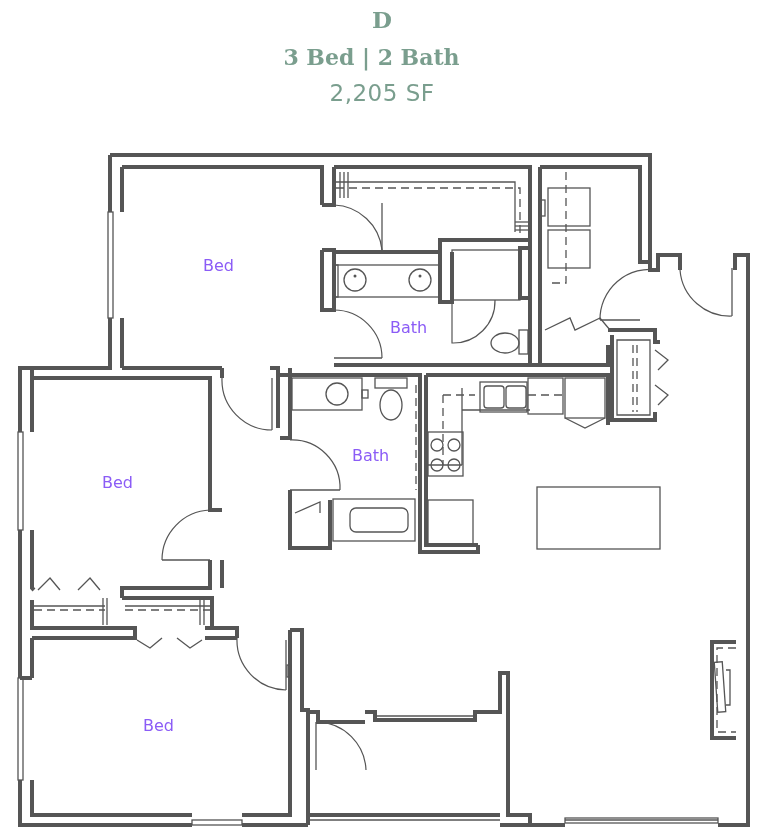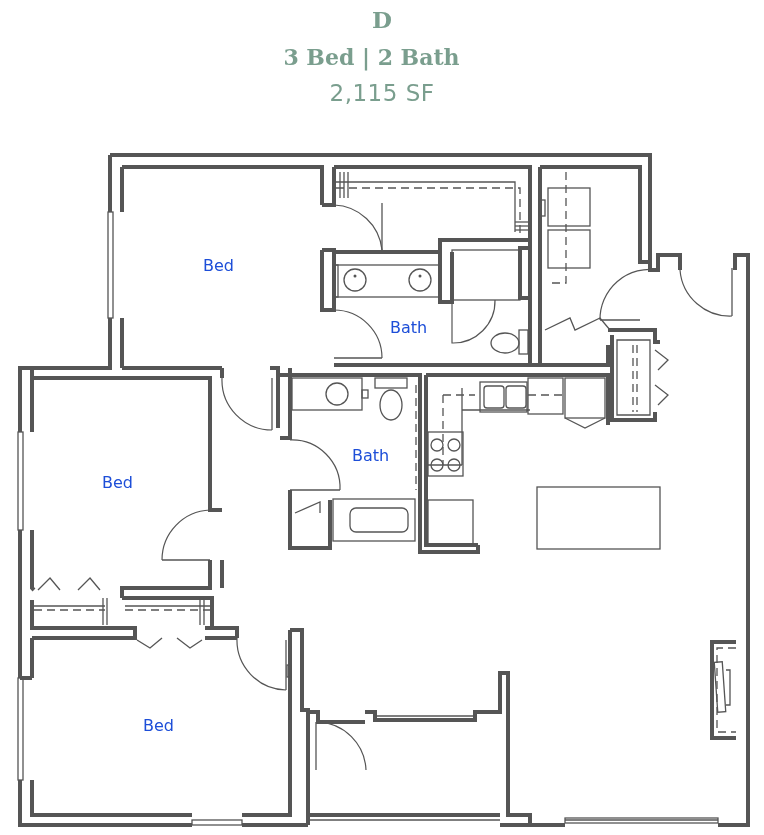--- a/index.html
+++ b/index.html
@@ -6,29 +6,29 @@
   body { width: 764px; height: 835px; position: relative; overflow: hidden; font-family: "Liberation Sans", sans-serif; }
   .header { position: absolute; left: 0; top: 0; width: 764px; text-align: center; color: #7a9e8e; }
   .unit-name { position: absolute; left: 0; width: 764px; top: 6px; font-family: "DejaVu Serif", serif; font-weight: bold; font-size: 23px; line-height: 28px; }
   .unit-beds { position: absolute; left: 0; width: 743px; top: 43px; font-family: "DejaVu Serif", serif; font-weight: bold; font-size: 22px; line-height: 28px; }
   .unit-sf { position: absolute; left: 0; width: 764px; top: 79px; font-family: "DejaVu Sans", sans-serif; font-size: 23px; line-height: 28px; letter-spacing: 0.5px; }
   svg.plan { position: absolute; left: 0; top: 0; }
   .w { fill: none; stroke: #555555; stroke-width: 4; stroke-linejoin: miter; }
   .t { fill: none; stroke: #555555; stroke-width: 1.3; }
   .d { fill: none; stroke: #555555; stroke-width: 1.3; stroke-dasharray: 8 5; }
   .arc { fill: none; stroke: #555555; stroke-width: 1.2; }
-  .room-label { position: absolute; font-family: "DejaVu Sans", sans-serif; font-size: 16px; color: #1d4ed8; font-weight: 500; }
+  .room-label { position: absolute; font-family: "DejaVu Sans", sans-serif; font-size: 16px; color: #8b5cf6; font-weight: 500; }
 </style>
 </head>
 <body>
 
 <div class="header">
   <div class="unit-name">D</div>
   <div class="unit-beds">3 Bed | 2 Bath</div>
-  <div class="unit-sf">2,115 SF</div>
+  <div class="unit-sf">2,205 SF</div>
 </div>
 
 <svg class="plan" width="764" height="835" viewBox="0 0 764 835">
 
   <g>
     <path class="w" d="M110,155 L650,155 L650,270 L658,270 L658,255 L680,255 L680,270"></path>
     <path class="w" d="M110,155 L110,212"></path>
     <path class="w" d="M110,318 L110,368 L20,368 L20,432"></path>
     <path class="w" d="M20,530 L20,590"></path>
     <path class="w" d="M20,590 L20,678"></path>

